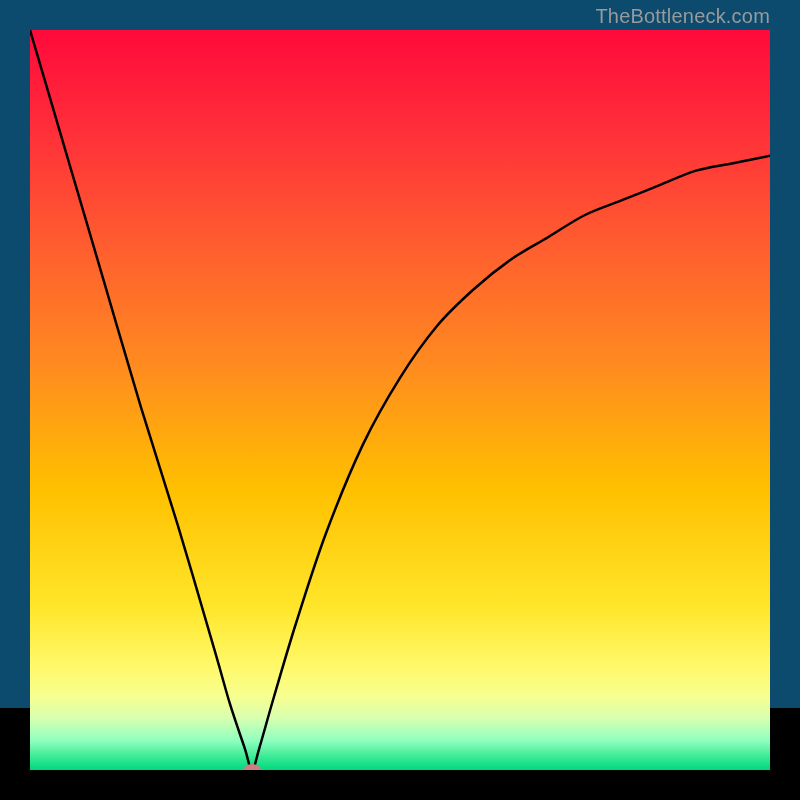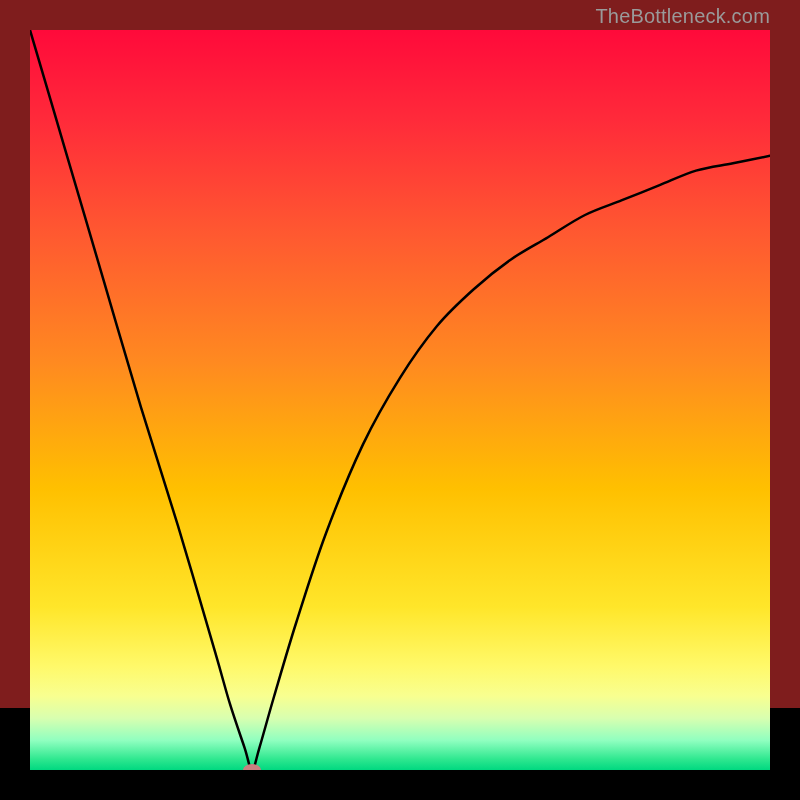--- a/index.html
+++ b/index.html
@@ -10,21 +10,21 @@
     background: #000;
     position: relative;
     font-family: Arial, Helvetica, sans-serif;
   }
   .frame {
     position: absolute;
     top: 0;
     left: 0;
     width: 800px;
     height: 708px;
-    background: #7f1d1d;
+    background: #0c4a6e;
   }
   .plot-area {
     position: absolute;
     top: 30px;
     left: 30px;
     width: 740px;
     height: 740px;
     overflow: hidden;
   }
   .gradient {

